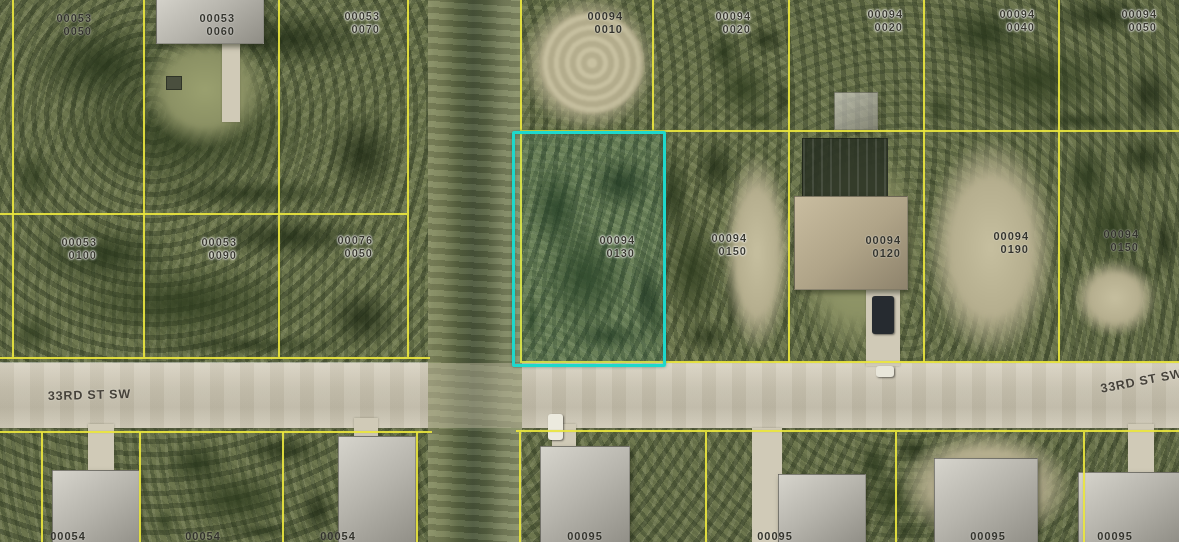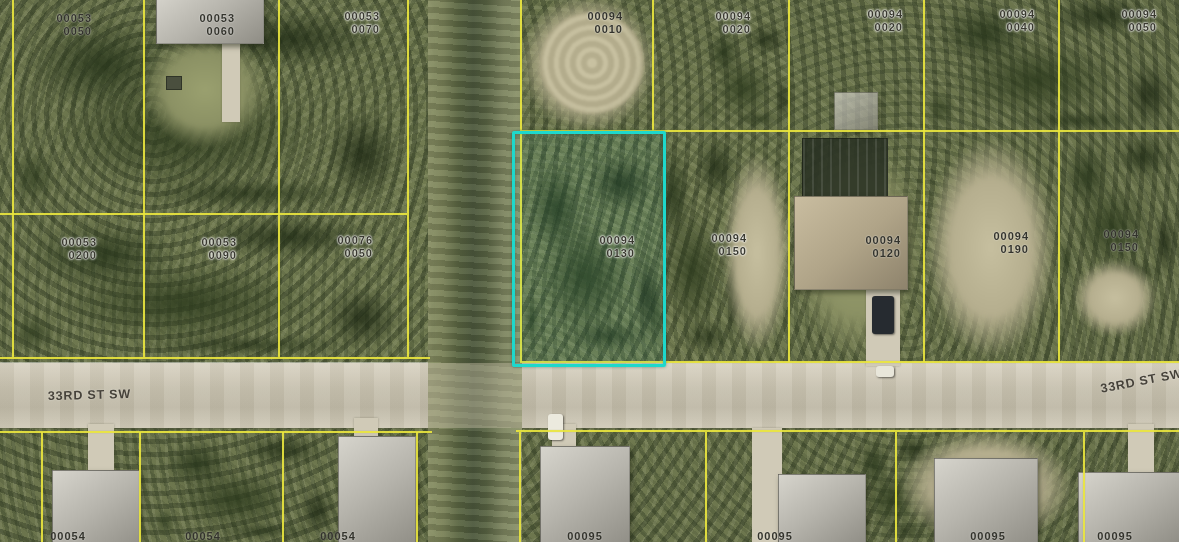--- a/index.html
+++ b/index.html
@@ -148,21 +148,21 @@
     <div class="abs plabel" style="left:165px;top:12px">
         <div>00053</div>
         <div>0060</div>
       </div>
     <div class="abs plabel glow" style="left:310px;top:10px">
         <div>00053</div>
         <div>0070</div>
       </div>
     <div class="abs plabel glow" style="left:27px;top:236px">
         <div>00053</div>
-        <div>0200</div>
+        <div>0100</div>
       </div>
     <div class="abs plabel glow" style="left:167px;top:236px">
         <div>00053</div>
         <div>0090</div>
       </div>
     <div class="abs plabel glow" style="left:303px;top:234px">
         <div>00076</div>
         <div>0050</div>
       </div>
     <div class="abs plabel" style="left:553px;top:10px">

